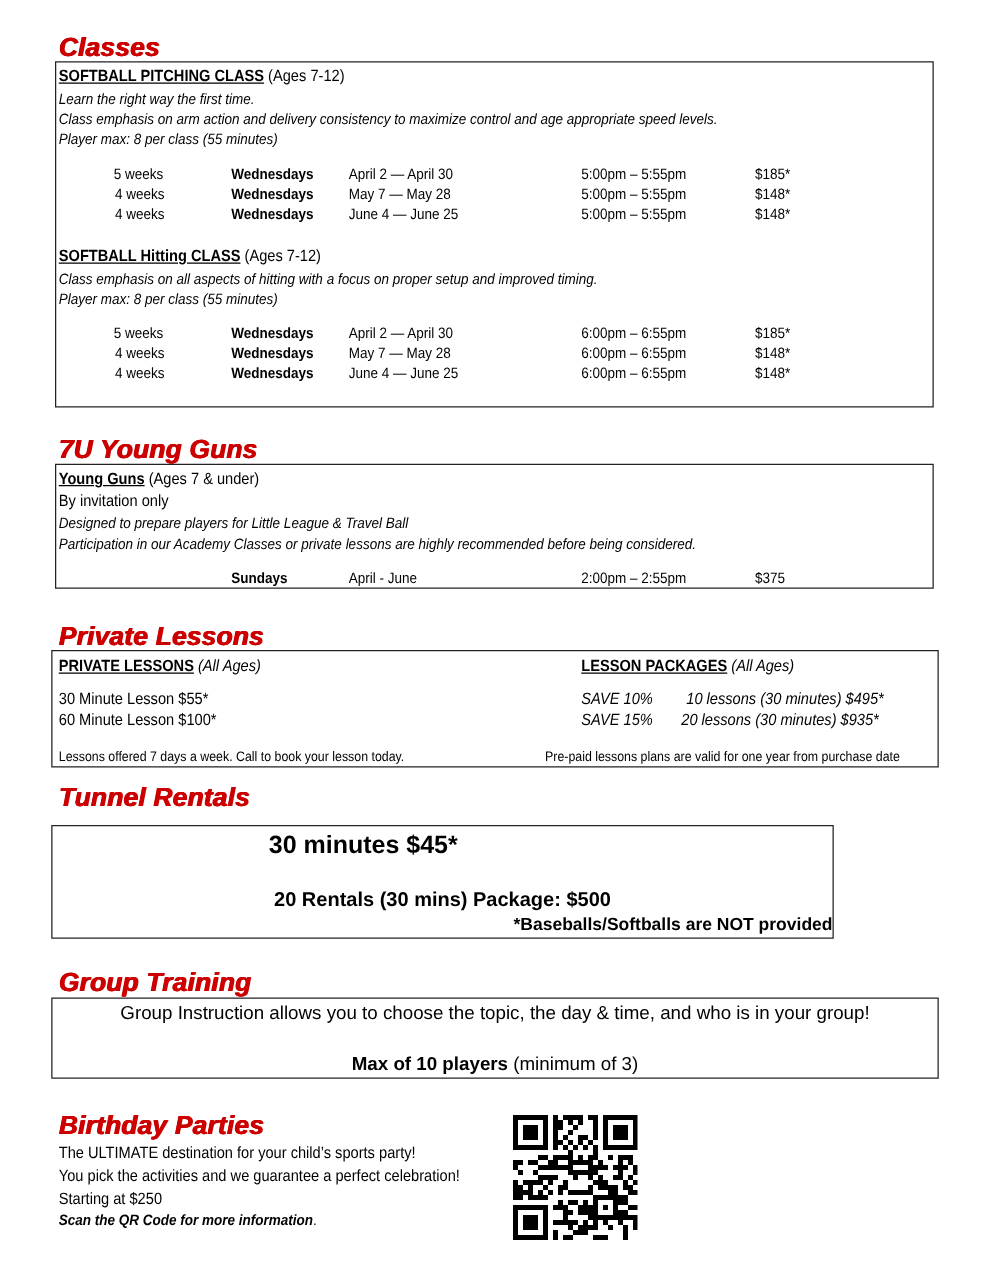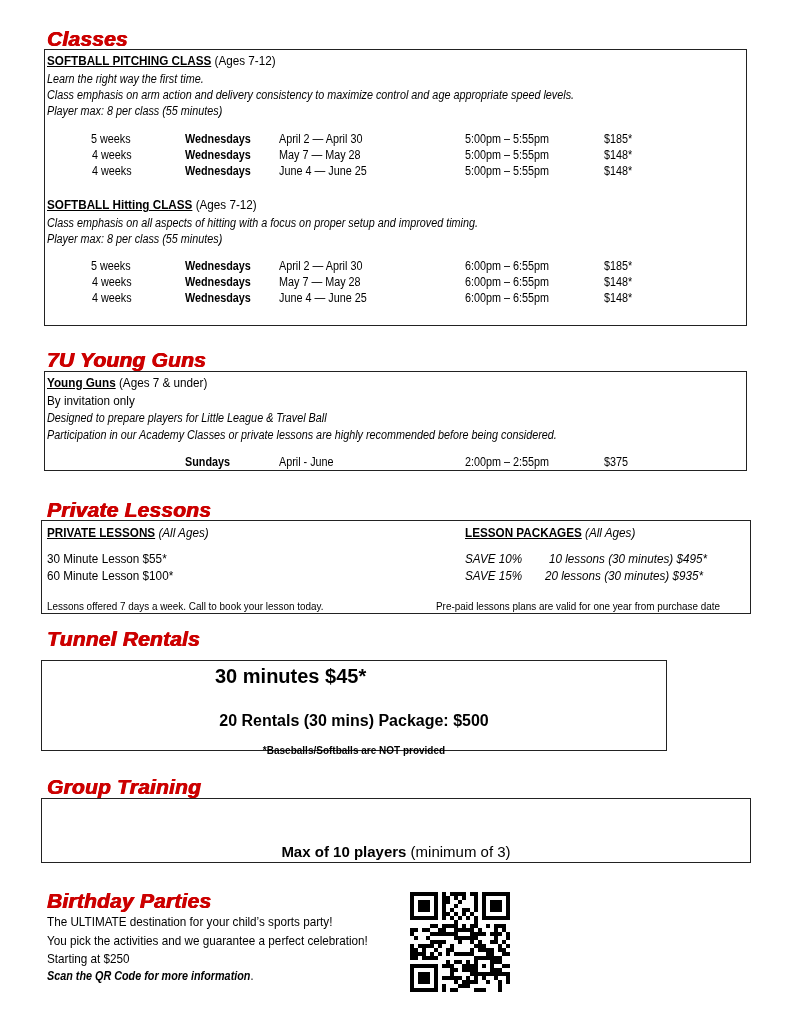--- a/index.html
+++ b/index.html
@@ -122,25 +122,26 @@
   <div class="t title i" style="left:507px; top:31px;">10 lessons (30 minutes) $495*</div>
   <div class="t title i" style="left:423px; top:48px;">SAVE 15%</div>
   <div class="t title i" style="left:503px; top:48px;">20 lessons (30 minutes)  $935*</div>
   <div class="t" style="left:394px; top:78px; font-size:11px;">Pre-paid lessons plans are valid for one year from purchase date</div>
 </div>
 
 <div class="h" style="top:616px;margin-top:12px;">Tunnel Rentals</div>
 <div class="box" style="left:41px; top:660px; width:626px; height:91px;">
   <div style="position:absolute; left:173px; top:4px; font-size:20px; font-weight:bold; white-space:nowrap;">30 minutes $45*</div>
   <div class="center" style="top:51px; font-size:16px; font-weight:bold;">20 Rentals (30 mins) Package: $500</div>
-  <div class="center" style="top:84px; font-size:10px; font-weight:bold;">*Baseballs/Softballs are NOT provided</div>
+  <div class="center" style="top:70px; font-size:14px; font-weight:bold;text-align:right;">*Baseballs/Softballs are NOT provided</div>
 </div>
 
 <div class="h" style="top:776px;">Group Training</div>
 <div class="box" style="left:41px; top:798px; width:710px; height:65px;">
+  <div class="center" style="top:3px; font-size:15px;">Group Instruction allows you to choose the topic, the day &amp; time, and who is in your group!</div>
   <div class="center" style="top:44px; font-size:15px;">
     <span class="b">Max of 10 players</span><span> (minimum of 3)</span>
   </div>
 </div>
 
 <div class="h" style="top:890px;">Birthday Parties</div>
 <div class="t title" style="left:47px; top:915px;">The ULTIMATE destination for your child’s sports party!</div>
 <div class="t title" style="left:47px; top:934px;">You pick the activities and we guarantee a perfect celebration!</div>
 <div class="t title" style="left:47px; top:952px;">Starting at $250</div>
 <div class="t" style="left:47px; top:969px;">

